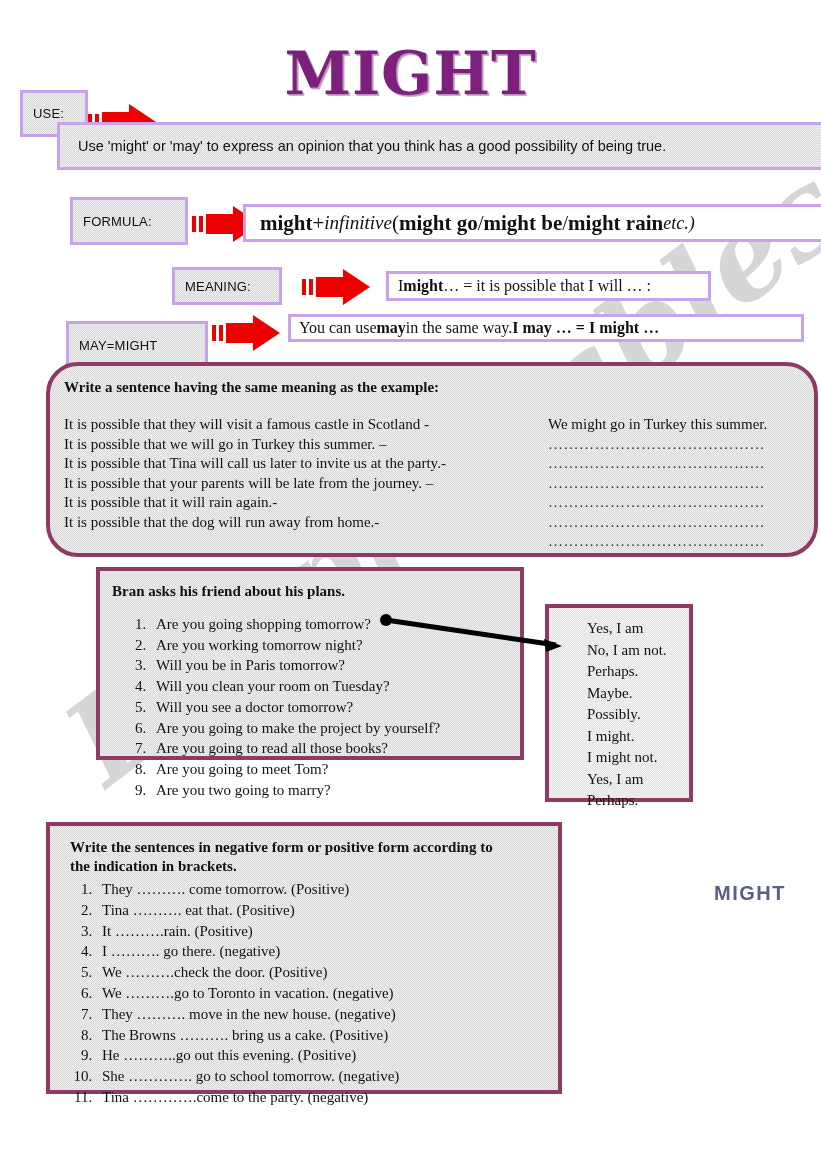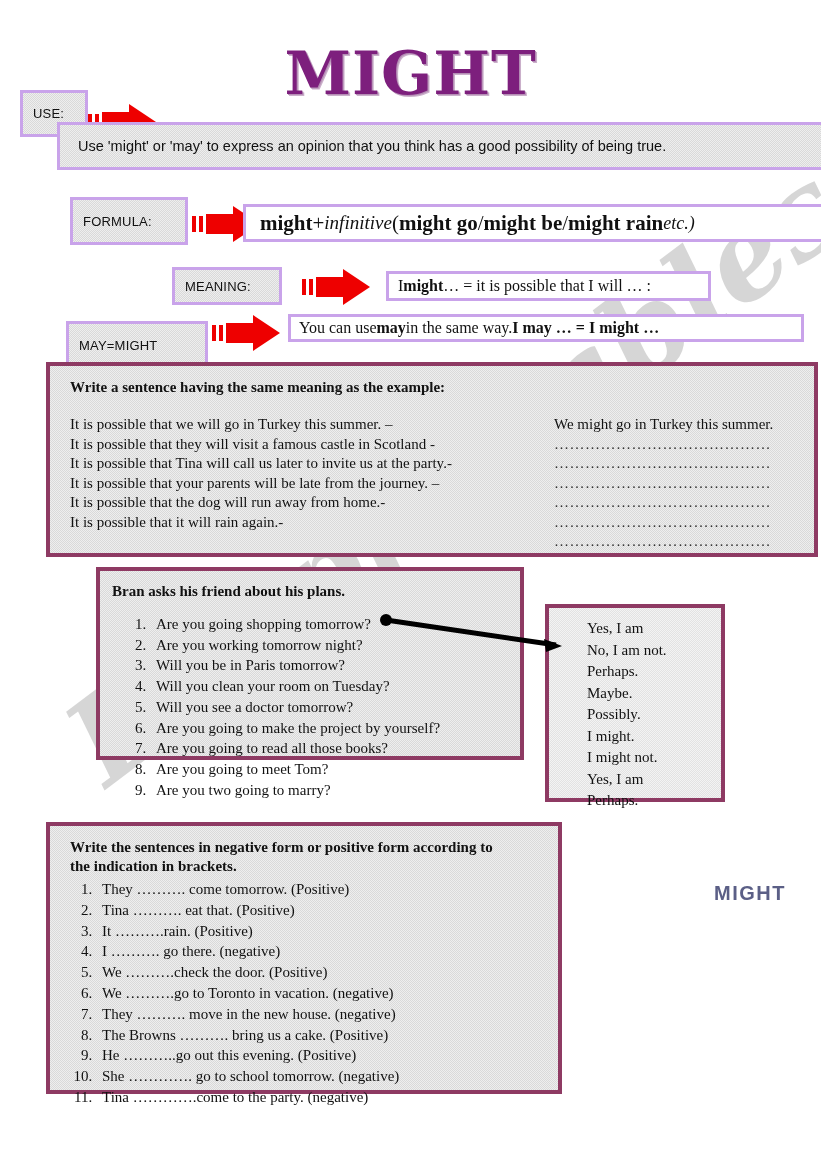--- a/index.html
+++ b/index.html
@@ -201,31 +201,31 @@
     </svg>
   </div>
 
   <div class="bar plain" style="left:288px;top:314px;width:516px;height:28px;padding-left:8px;font-size:16px;">
     <span>You can use </span>
     <span style="font-weight:700;">may</span>
     <span> in the same way.  </span>
     <span style="font-weight:700;">I may … = I might …</span>
   </div>
 
-  <div class="panel hatch" style="left:46px;top:362px;width:772px;height:195px;padding:12px 14px 0 20px;">
+  <div class="panel hatch" style="left:46px;top:362px;width:772px;height:195px;padding:12px 14px 0 14px;border-radius:32px;">
     <div class="panel-title">Write a sentence having the same meaning as the example:</div>
 
     <div class="ex1-grid" style="margin-top:18px;">
       <div class="col-l">
+        <div class="ex-line">It is possible that they will visit a famous castle in Scotland -</div>
         <div class="ex-line">It is possible that we will go in Turkey this summer. –</div>
-        <div class="ex-line">It is possible that they will visit a famous castle in Scotland -</div>
         <div class="ex-line">It is possible that Tina will call us later to invite us at the party.-</div>
         <div class="ex-line">It is possible that your parents will be late from the journey. –</div>
+        <div class="ex-line">It is possible that it will rain again.-</div>
         <div class="ex-line">It is possible that the dog will run away from home.-</div>
-        <div class="ex-line">It is possible that it will rain again.-</div>
       </div>
       <div class="col-r">
         <div class="ex-line">We might go in Turkey this summer.</div>
         <div class="ex-line dots">……………………………………</div>
         <div class="ex-line dots">……………………………………</div>
         <div class="ex-line dots">……………………………………</div>
         <div class="ex-line dots">……………………………………</div>
         <div class="ex-line dots">……………………………………</div>
         <div class="ex-line dots">……………………………………</div>
       </div>
@@ -241,21 +241,21 @@
       <li>Will you be in Paris tomorrow?</li>
       <li>Will you clean your room on Tuesday?</li>
       <li>Will you see a doctor tomorrow?</li>
       <li>Are you going to make the project by yourself?</li>
       <li>Are you going to read all those books?</li>
       <li>Are you going to meet Tom?</li>
       <li>Are you two going to marry?</li>
     </ol>
   </div>
 
-  <div class="panel hatch-lite" style="left:545px;top:604px;width:180px;height:198px;padding:10px 0 0 38px;">
+  <div class="panel hatch-lite" style="left:545px;top:604px;width:148px;height:198px;padding:10px 0 0 38px;">
     <div class="ans-line">Yes, I am</div>
     <div class="ans-line">No, I am not.</div>
     <div class="ans-line">Perhaps.</div>
     <div class="ans-line">Maybe.</div>
     <div class="ans-line">Possibly.</div>
     <div class="ans-line">I might.</div>
     <div class="ans-line">I might not.</div>
     <div class="ans-line">Yes, I am</div>
     <div class="ans-line">Perhaps.</div>
   </div>

